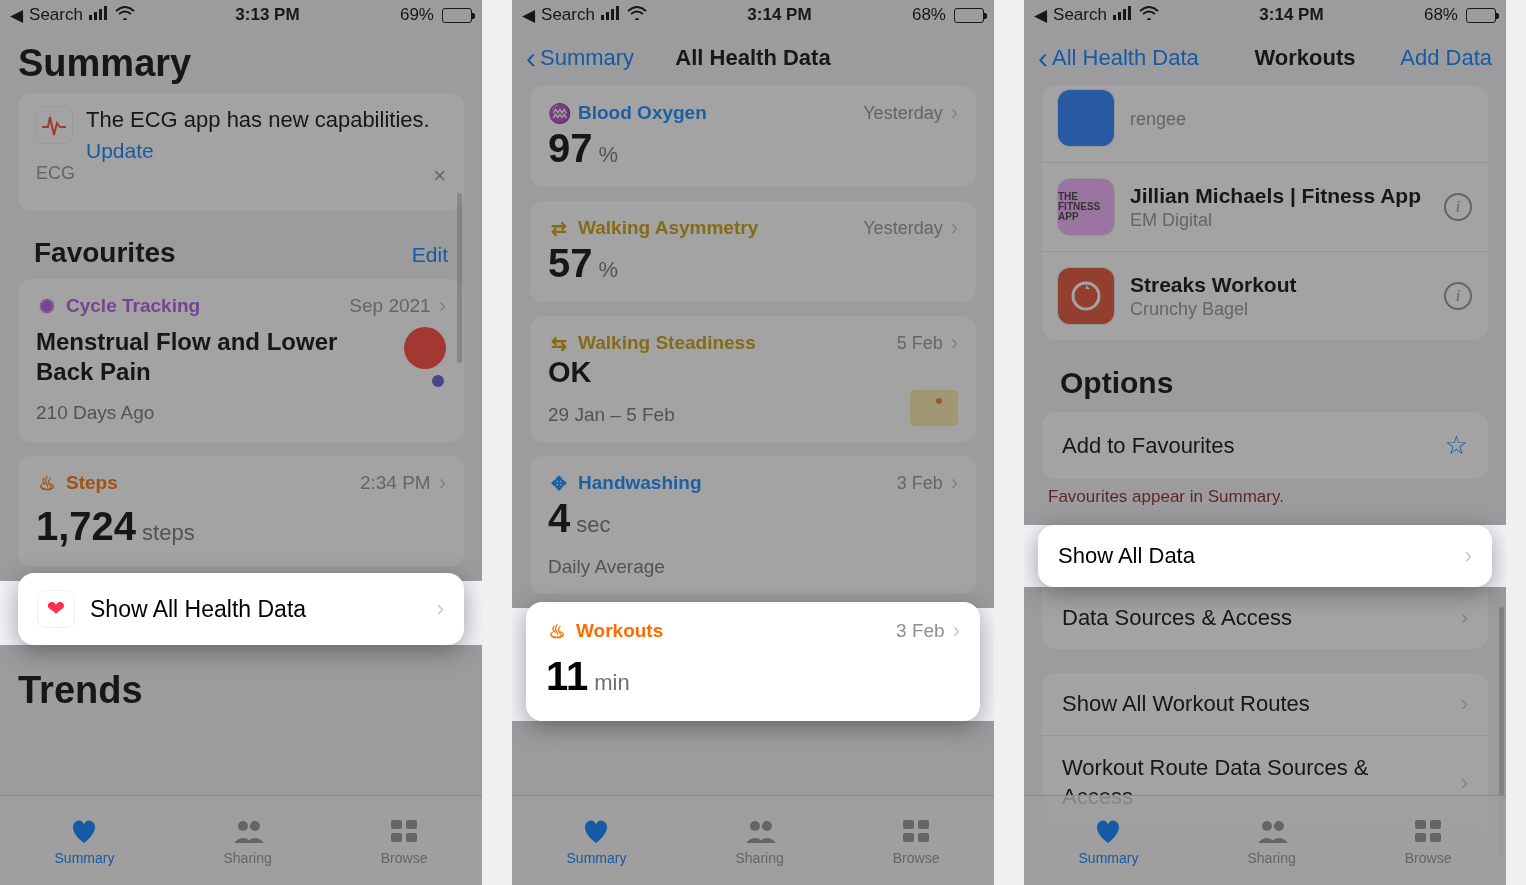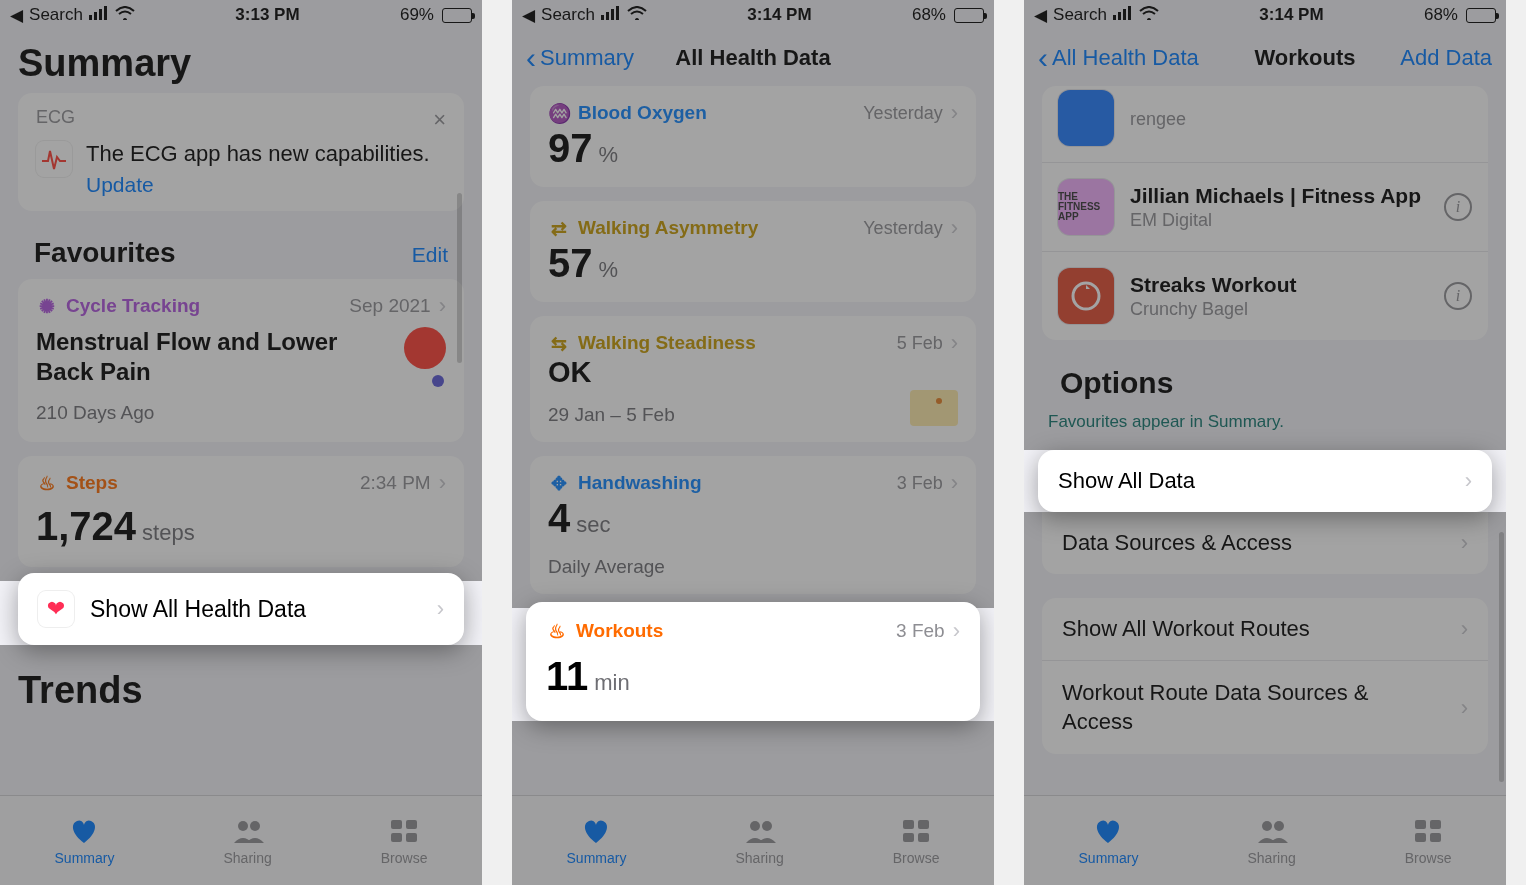--- a/index.html
+++ b/index.html
@@ -121,21 +121,21 @@
   .app-icon{width:56px;height:56px;border-radius:12px;display:flex;align-items:center;justify-content:center;font-size:10px;color:#333;background:#f0abfc;box-shadow:0 0 0 1px #e5e5ea;}
   .app-icon.orange-bg{background:#e2492f;}
   .app-meta .name{font-size:21px;font-weight:600;}
   .app-meta .dev{font-size:18px;color:#8e8e93;margin-top:2px;}
   .info-circ{width:28px;height:28px;border:2px solid #8e8e93;border-radius:50%;display:flex;align-items:center;justify-content:center;color:#8e8e93;font-family:serif;font-style:italic;margin-left:auto;}
 
   .opt-title{font-size:30px;font-weight:800;padding:8px 36px 12px;}
   .grouped { background:#fff; border-radius:14px; margin:0 18px 8px; overflow:hidden;}
   .grouped .row-item{border-bottom:1px solid #e5e5ea;}
   .grouped .row-item:last-child{border-bottom:none;}
-  .note { color:#0f766e; font-size:17px; padding:0 24px 18px;}
+  .note { color:#7f1d1d; font-size:17px; padding:0 24px 18px;}
   .star{color:#007aff;font-size:26px;}
 
   
   .tabbar {
     height: 90px; background:#f9f9f9cc; border-top:1px solid #d1d1d6;
     display:flex; justify-content:space-around; align-items:center;
     position:absolute; bottom:0; left:0; right:0;
   }
   .tab { display:flex; flex-direction:column; align-items:center; gap:4px; color:#8e8e93; font-size:14px;}
   .tab.active{color:#007aff;}
@@ -178,34 +178,34 @@
         <div class="battery-wrap">
           <span class="battery-pct">69%</span>
           <span class="battery-box"><span class="battery-fill" style="width:69%"></span></span>
         </div>
       </div>
     </div>
 
     <div class="big-title">Summary</div>
 
     <div style="margin:0 18px 20px;" class="card">
-      <div style="display:flex;justify-content:space-between;color:#8e8e93;font-size:18px;margin-bottom:8px;">
-        <span>ECG</span>
-        <span style="font-size:22px;">×</span>
-      </div>
       <div style="display:flex;gap:14px;align-items:flex-start;">
         <div class="icon-sq">
           <svg width="28" height="28">
               <polyline points="2,16 8,16 10,6 14,24 17,12 20,16 26,16" stroke="#ff3b30" fill="none" stroke-width="2"></polyline>
             </svg>
         </div>
         <div>
           <div style="font-size:22px;">The ECG app has new capabilities.</div>
           <div class="link" style="margin-top:6px;">Update</div>
         </div>
+      </div>
+      <div style="display:flex;justify-content:space-between;color:#8e8e93;font-size:18px;margin-bottom:8px;">
+        <span>ECG</span>
+        <span style="font-size:22px;">×</span>
       </div>
       <div class="scrollhint"></div>
     </div>
 
     <div class="section-head">
       <h2>Favourites</h2>
       <span class="link">Edit</span>
     </div>
 
     <div class="fav-card">
@@ -506,20 +506,26 @@
         <div class="app-meta">
           <div class="name">Streaks Workout</div>
           <div class="dev">Crunchy Bagel</div>
         </div>
         <div class="info-circ">i</div>
       </div>
     </div>
 
     <div class="opt-title">Options</div>
 
+    <div class="grouped">
+      <div class="row-item">
+        <span>Add to Favourites</span>
+        <span class="star">☆</span>
+      </div>
+    </div>
     <div class="note">Favourites appear in Summary.</div>
   </div>
 
   <div class="hl" style="margin:0 14px;">
     <div class="row-item">
       <span>Show All Data</span>
       <span class="chevron">›</span>
     </div>
   </div>
 

